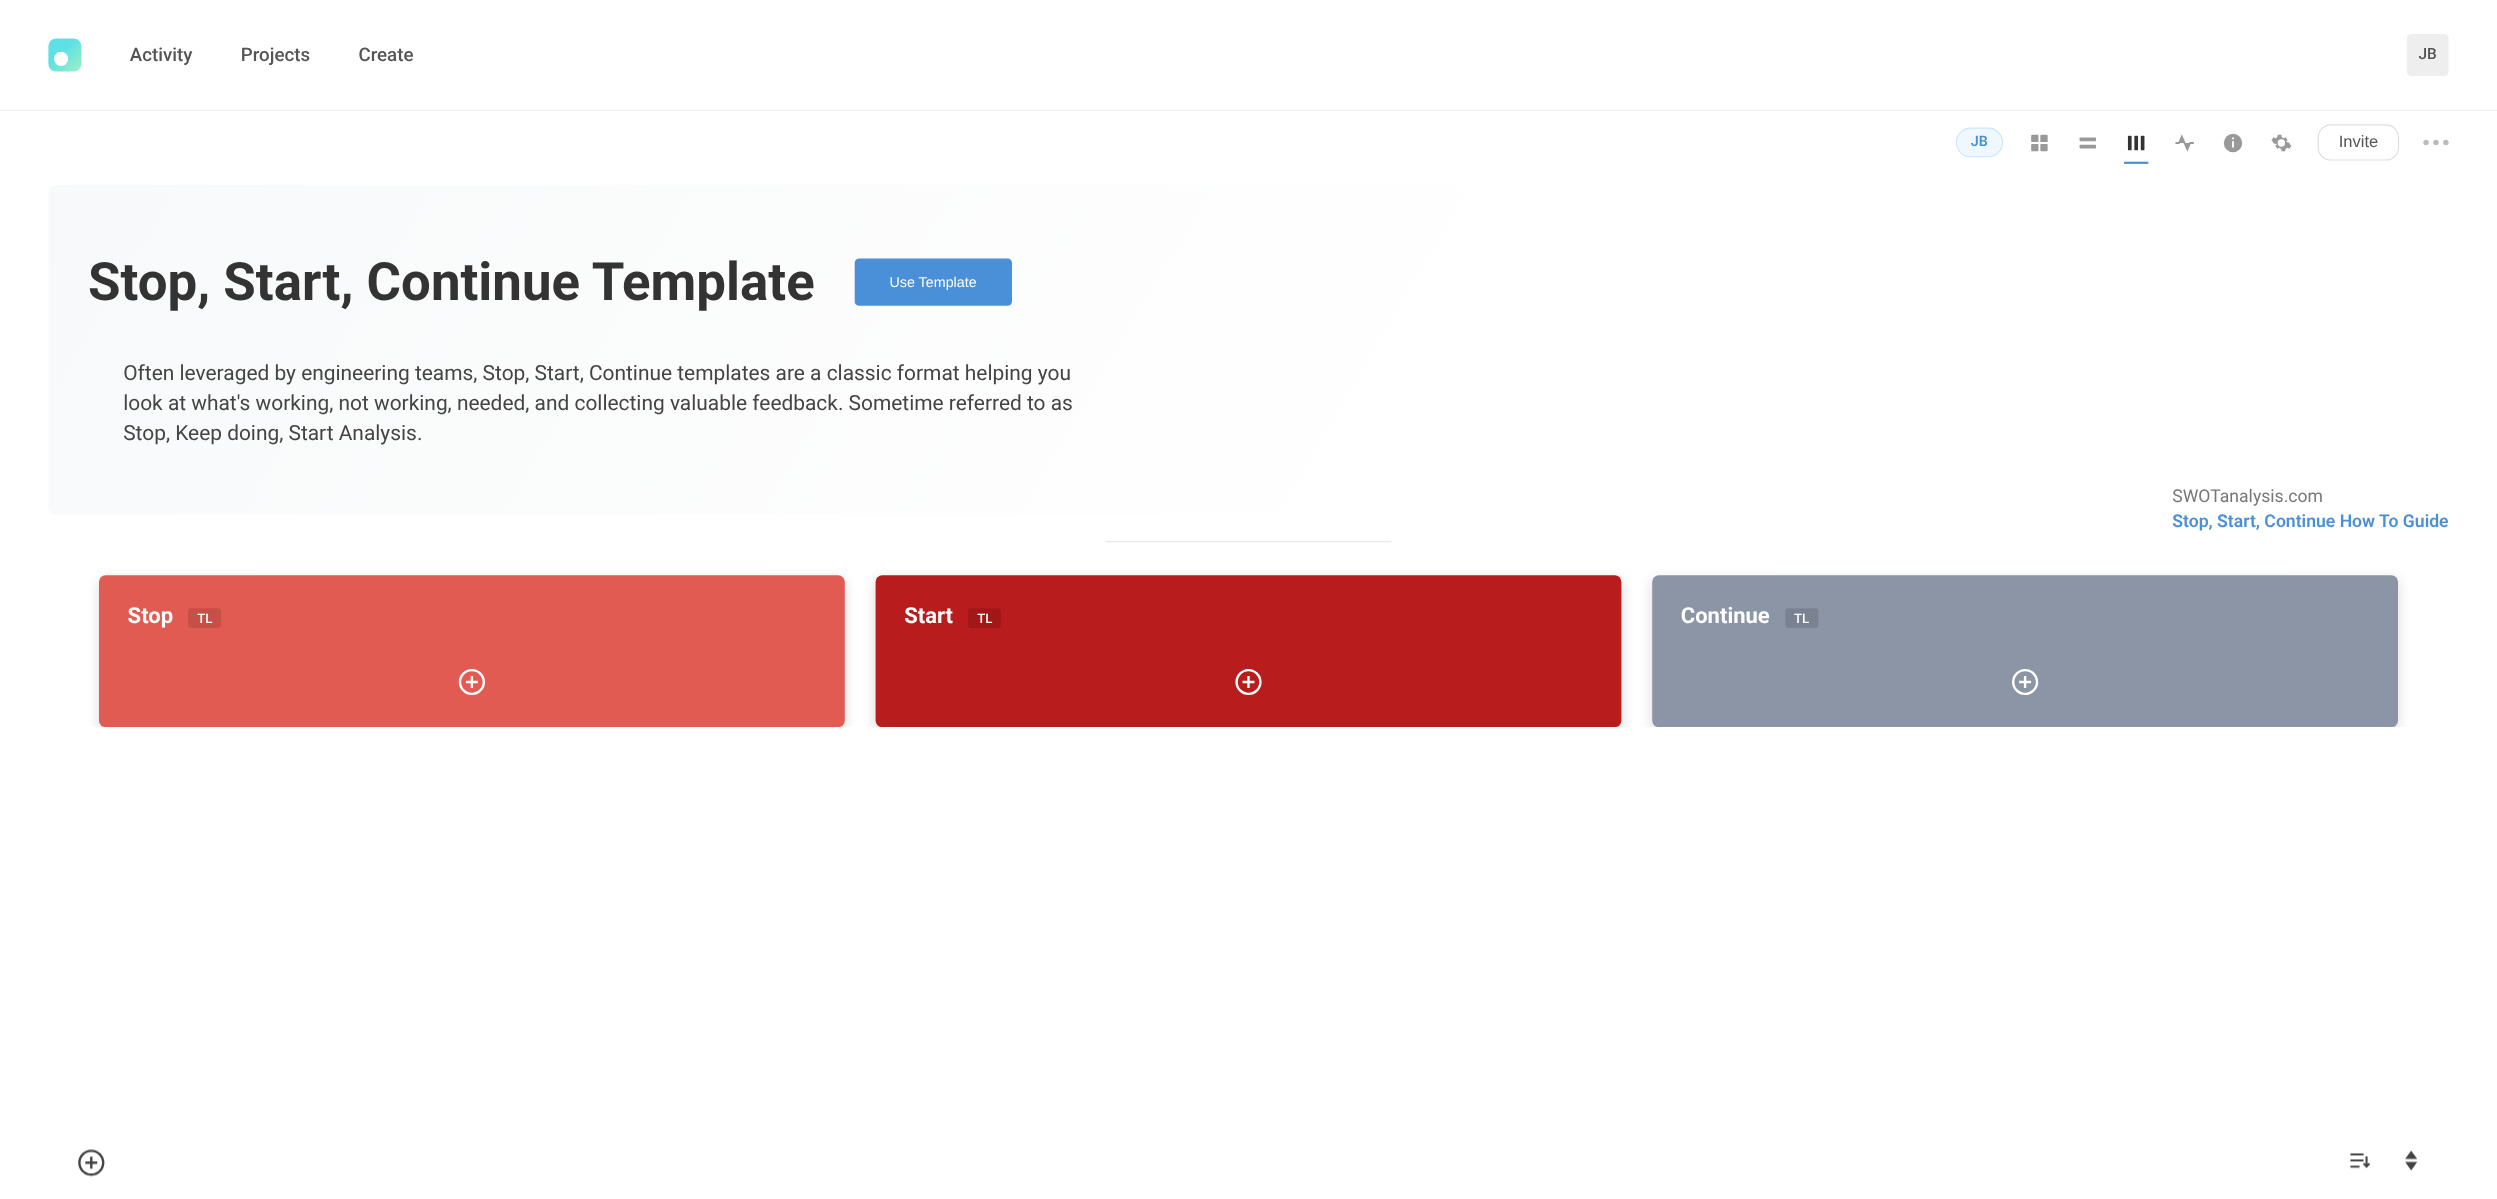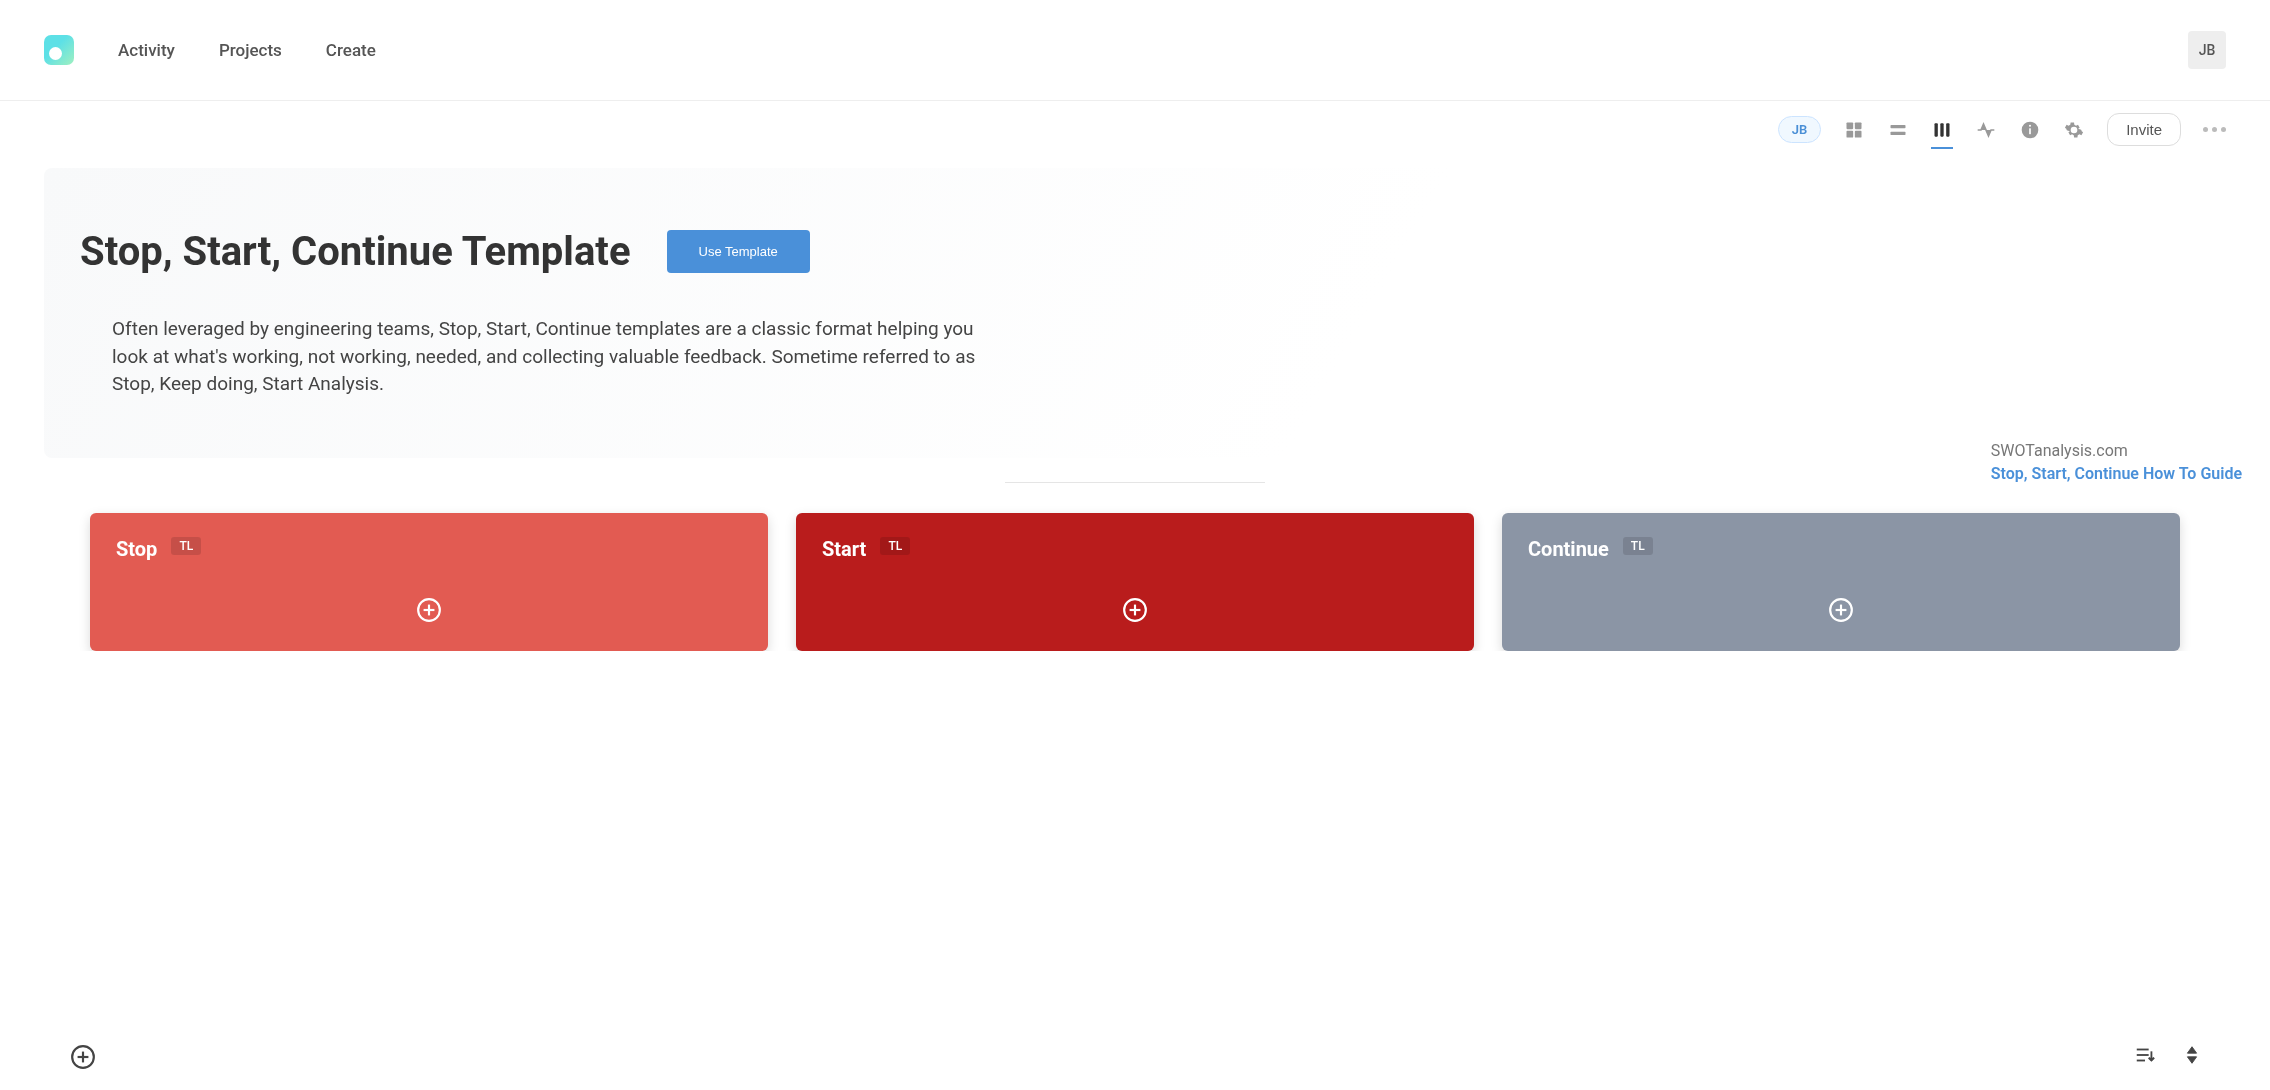--- a/index.html
+++ b/index.html
@@ -132,21 +132,21 @@
       border-radius: 8px;
       background: linear-gradient(120deg, #f8f9fa 0%, #fff 60%);
     }
     .hero-header {
       display: flex;
       align-items: center;
       gap: 36px;
       margin-bottom: 40px;
     }
     .hero-title {
-      font-size: 40px;
+      font-size: 48px;
       font-weight: 700;
       color: #333;
     }
     .use-btn {
       background: #4a90d9;
       color: #fff;
       border: none;
       padding: 14px 32px;
       border-radius: 4px;
       font-size: 13px;
@@ -155,21 +155,21 @@
     }
     .hero-desc {
       font-size: 19px;
       line-height: 1.45;
       color: #444;
       max-width: 880px;
       margin-left: 32px;
     }
     .side-links {
       position: absolute;
-      right: 28px;
+      right: 44px;
       top: 340px;
       font-size: 16px;
     }
     .side-links .muted {
       color: #777;
       margin-bottom: 4px;
     }
     .side-links .link {
       color: #4a90d9;
       font-weight: 600;
@@ -191,21 +191,21 @@
       border-radius: 6px;
       padding: 24px 26px 20px 26px;
       color: #fff;
       box-shadow: 0 4px 12px rgba(0,0,0,0.15);
     }
     .col.red { background: #e25b52; }
     .col.green { background: #b91c1c; }
     .col.gray { background: #8b95a5; }
     .col-header {
       display: flex;
-      align-items: flex-start;
+      align-items: flex-end;
       gap: 14px;
       margin-bottom: 28px;
     }
     .col-title {
       font-size: 20px;
       font-weight: 700;
     }
     .col-tag {
       background: rgba(0,0,0,0.12);
       padding: 2px 8px;

